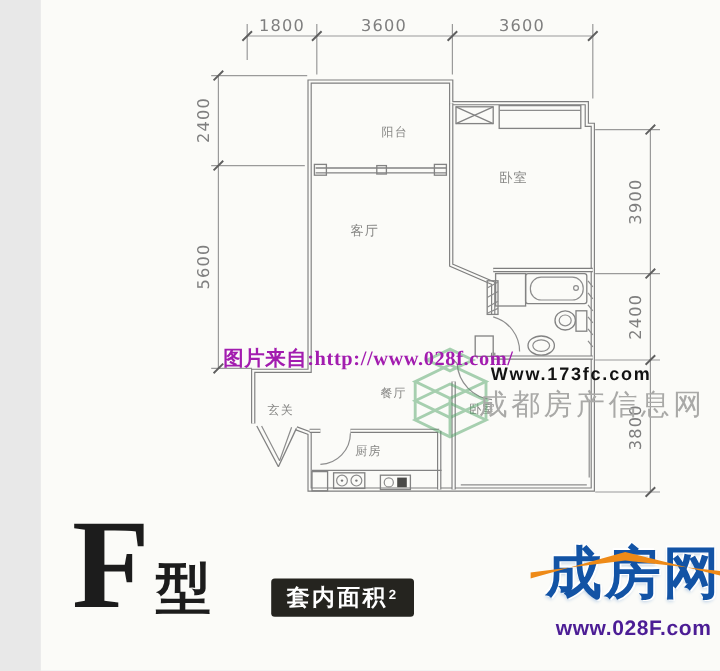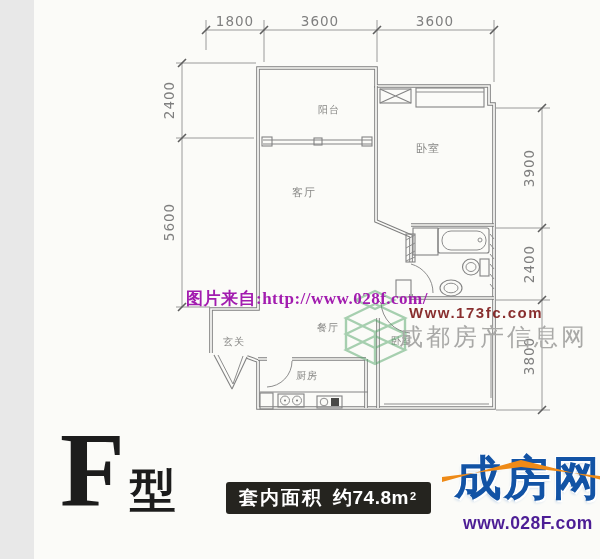--- a/index.html
+++ b/index.html
@@ -14,21 +14,21 @@
   .dimline{stroke:#9a9a9a;stroke-width:1;fill:none;}
   .tick{stroke:#5f5f5f;stroke-width:1.6;fill:none;}
   .dimtext{font-family:"DejaVu Sans",sans-serif;font-size:13.5px;fill:#7f7f7f;letter-spacing:1px;}
   .roomtext{font-family:"Liberation Sans",sans-serif;fill:#878785;letter-spacing:1px;}
   .greenwm{opacity:.5;}
   .greenwm path{stroke:#53a468;stroke-width:2.4;fill:none;}
   
   .wm{position:absolute;white-space:nowrap;}
   .wm-black{left:152px;top:287px;font-family:"Liberation Serif",serif;font-weight:bold;
             font-size:17px;color:#a21caf;letter-spacing:.5px;}
-  .wm-red{left:375px;top:304px;font-size:15px;font-weight:bold;color:#7f1d1d;
+  .wm-red{left:375px;top:304px;font-size:15px;font-weight:bold;color:#000000;
           letter-spacing:1.5px;opacity:.92;}
   .wm-gray{left:365px;top:321px;font-family:"Liberation Serif",serif;font-size:24px;
            color:#a9a9a7;letter-spacing:3px;}
   
   .type-block{position:absolute;left:26px;top:430px;display:flex;align-items:flex-end;color:#1c1c1c;}
   .type-letter{font-family:"Liberation Serif",serif;font-weight:bold;font-size:106px;line-height:.78;}
   .type-suffix{font-family:"Liberation Serif",serif;font-weight:bold;font-size:46px;line-height:.92;margin-left:5px;}
   .area-box{position:absolute;left:192px;top:482px;height:32px;background:#25241f;color:#ffffff;
             display:flex;align-items:center;padding:0 13px;border-radius:3px;
             font-size:19px;font-weight:bold;letter-spacing:2px;text-align:center;}
@@ -178,21 +178,20 @@
   <div class="wm wm-red">Www.173fc.com</div>
   <div class="wm wm-gray">成都房产信息网</div>
 
   <div class="type-block">
     <span class="type-letter">F</span>
     <span class="type-suffix">型</span>
   </div>
 
   <div class="area-box">
     <span>套内面积</span>
-    <span class="val">约74.8m</span>
       <sup>2</sup>
   </div>
 
   <div class="logo">
     <div class="logo-name">成房网</div>
     <svg class="logo-roof" width="168" height="26" viewBox="0 0 168 26">
       <path d="M0,24 L79,2 L168,24 L168,19 L79,9 L0,19 Z" fill="#ee8a17"></path>
     </svg>
     <div class="logo-url">www.028F.com</div>
   </div>

